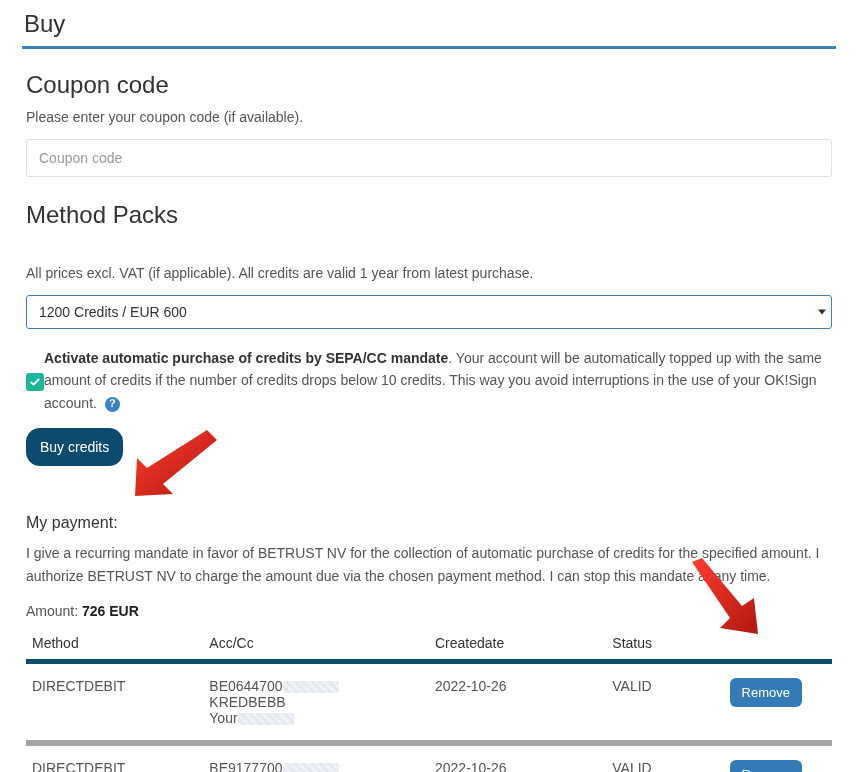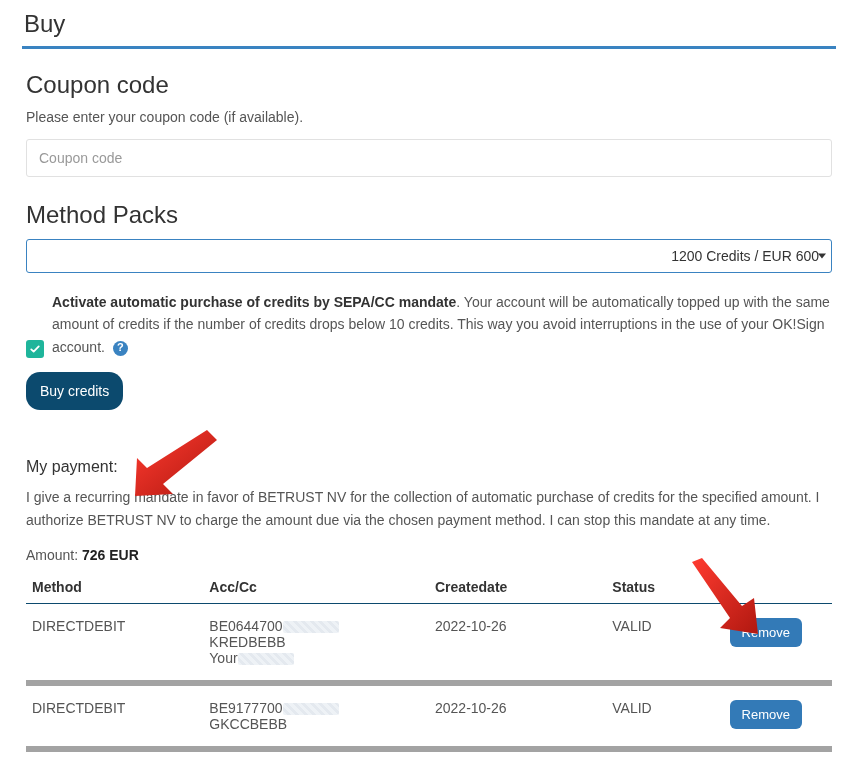--- a/index.html
+++ b/index.html
@@ -56,42 +56,40 @@
     width: 100%;
     padding: 8px 12px;
     border: 1px solid #3a83c1;
     border-radius: 3px;
     font-size: 14px;
     color: #333;
     background: #fff;
     appearance: none;
     outline: none;
     position: relative;
-    text-align: right;
   }
   .select-wrap {
     position: relative;
     margin-bottom: 18px;
   }
   .select-wrap::after {
     content: "";
     position: absolute;
     right: 6px;
     top: 50%;
     width: 0; height: 0;
     border-left: 4px solid transparent;
     border-right: 4px solid transparent;
     border-top: 5px solid #333;
     transform: translateY(-50%);
     pointer-events: none;
   }
   .auto-row {
     display: flex;
-    align-items: flex-end;
-    gap: 8px;
+    align-items: center;
     font-size: 14px;
     color: #555;
     line-height: 1.6;
     margin-bottom: 14px;
   }
   .checkbox {
     flex: 0 0 18px;
     width: 18px; height: 18px;
     border-radius: 3px;
     background: #1fb59b;
@@ -151,24 +149,24 @@
     margin-bottom: 8px;
   }
   .amount-line strong { color: #222; font-weight: 700; }
   table {
     width: 100%;
     border-collapse: collapse;
     font-size: 14px;
   }
   thead th {
     text-align: left;
-    font-weight: 700;
+    font-weight: 400;
     color: #333;
     padding: 8px 6px;
-    border-bottom: 1px solid #0c4a6e;
+    border-bottom: 5px solid #0c4a6e;
   }
   tbody td {
     vertical-align: top;
     padding: 14px 6px;
     border-bottom: 6px solid #a3a3a3;
     color: #555;
   }
   .col-action { text-align: right; padding-right: 30px;}
   .redact {
     display: inline-block;
@@ -190,20 +188,21 @@
 
   <div class="page-title">Buy</div>
   <hr class="hr-blue">
 
   <div class="section">
     <div class="h2">Coupon code</div>
     <p class="muted">Please enter your coupon code (if available).</p>
     <input class="input-coupon" type="text" placeholder="Coupon code" style="">
 
     <div class="h2">Method Packs</div>
+    <p class="note">All prices excl. VAT (if applicable). All credits are valid 1 year from latest purchase.</p>
 
     <div class="select-wrap">
       <div class="select-pack">1200 Credits /  EUR 600</div>
     </div>
 
     <div class="auto-row">
       <div class="checkbox">
         <svg viewBox="0 0 16 16">
           <path d="M3 8.5 L6.2 11.5 L13 4.5" stroke="#fff" stroke-width="2.4" fill="none" stroke-linecap="round" stroke-linejoin="round"></path>
         </svg>

